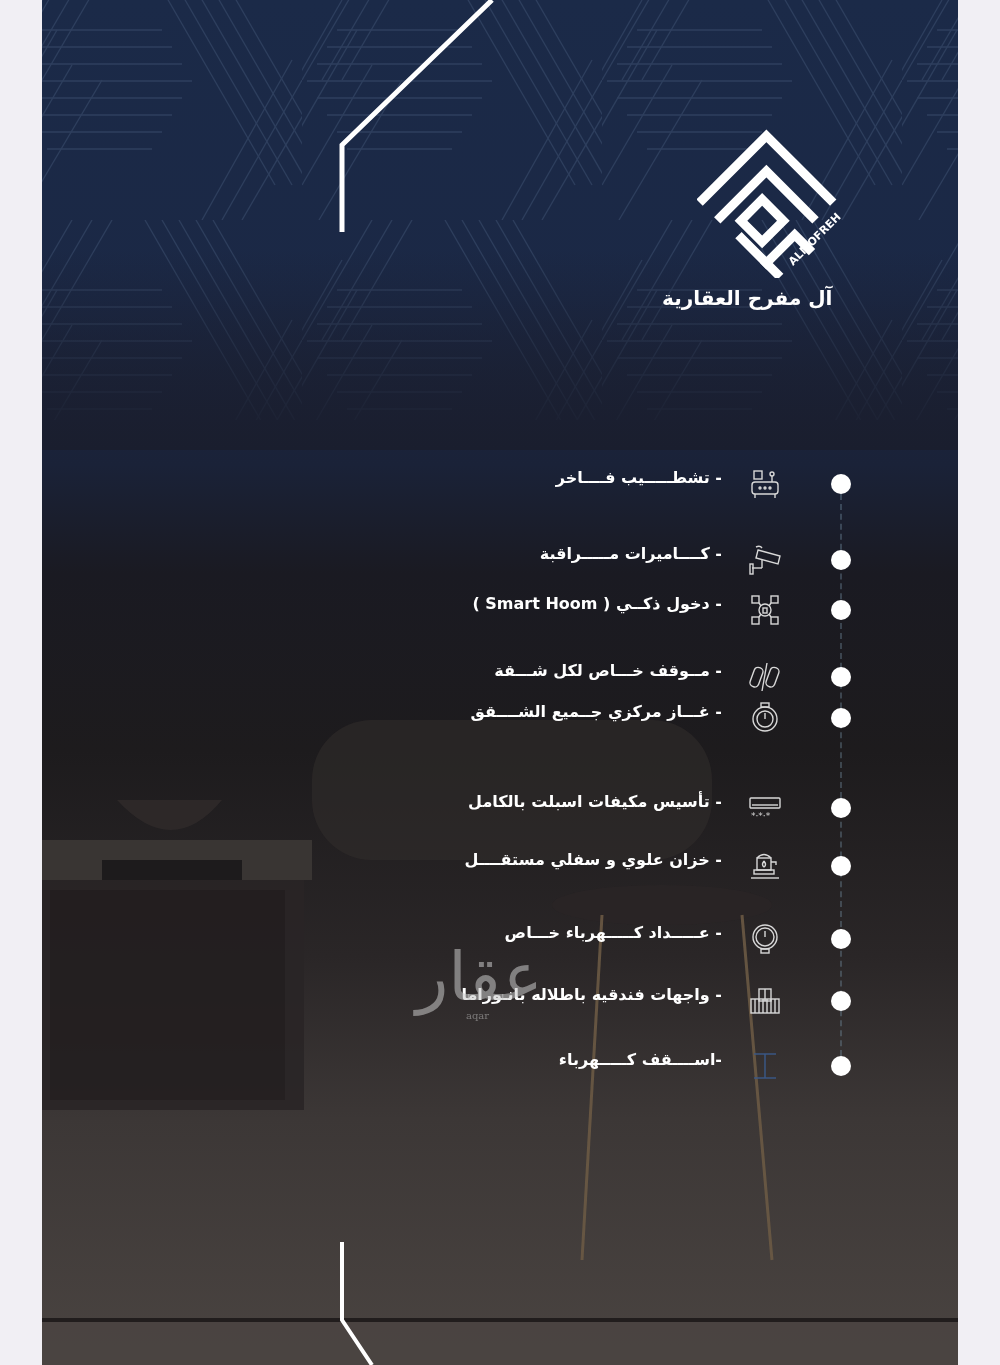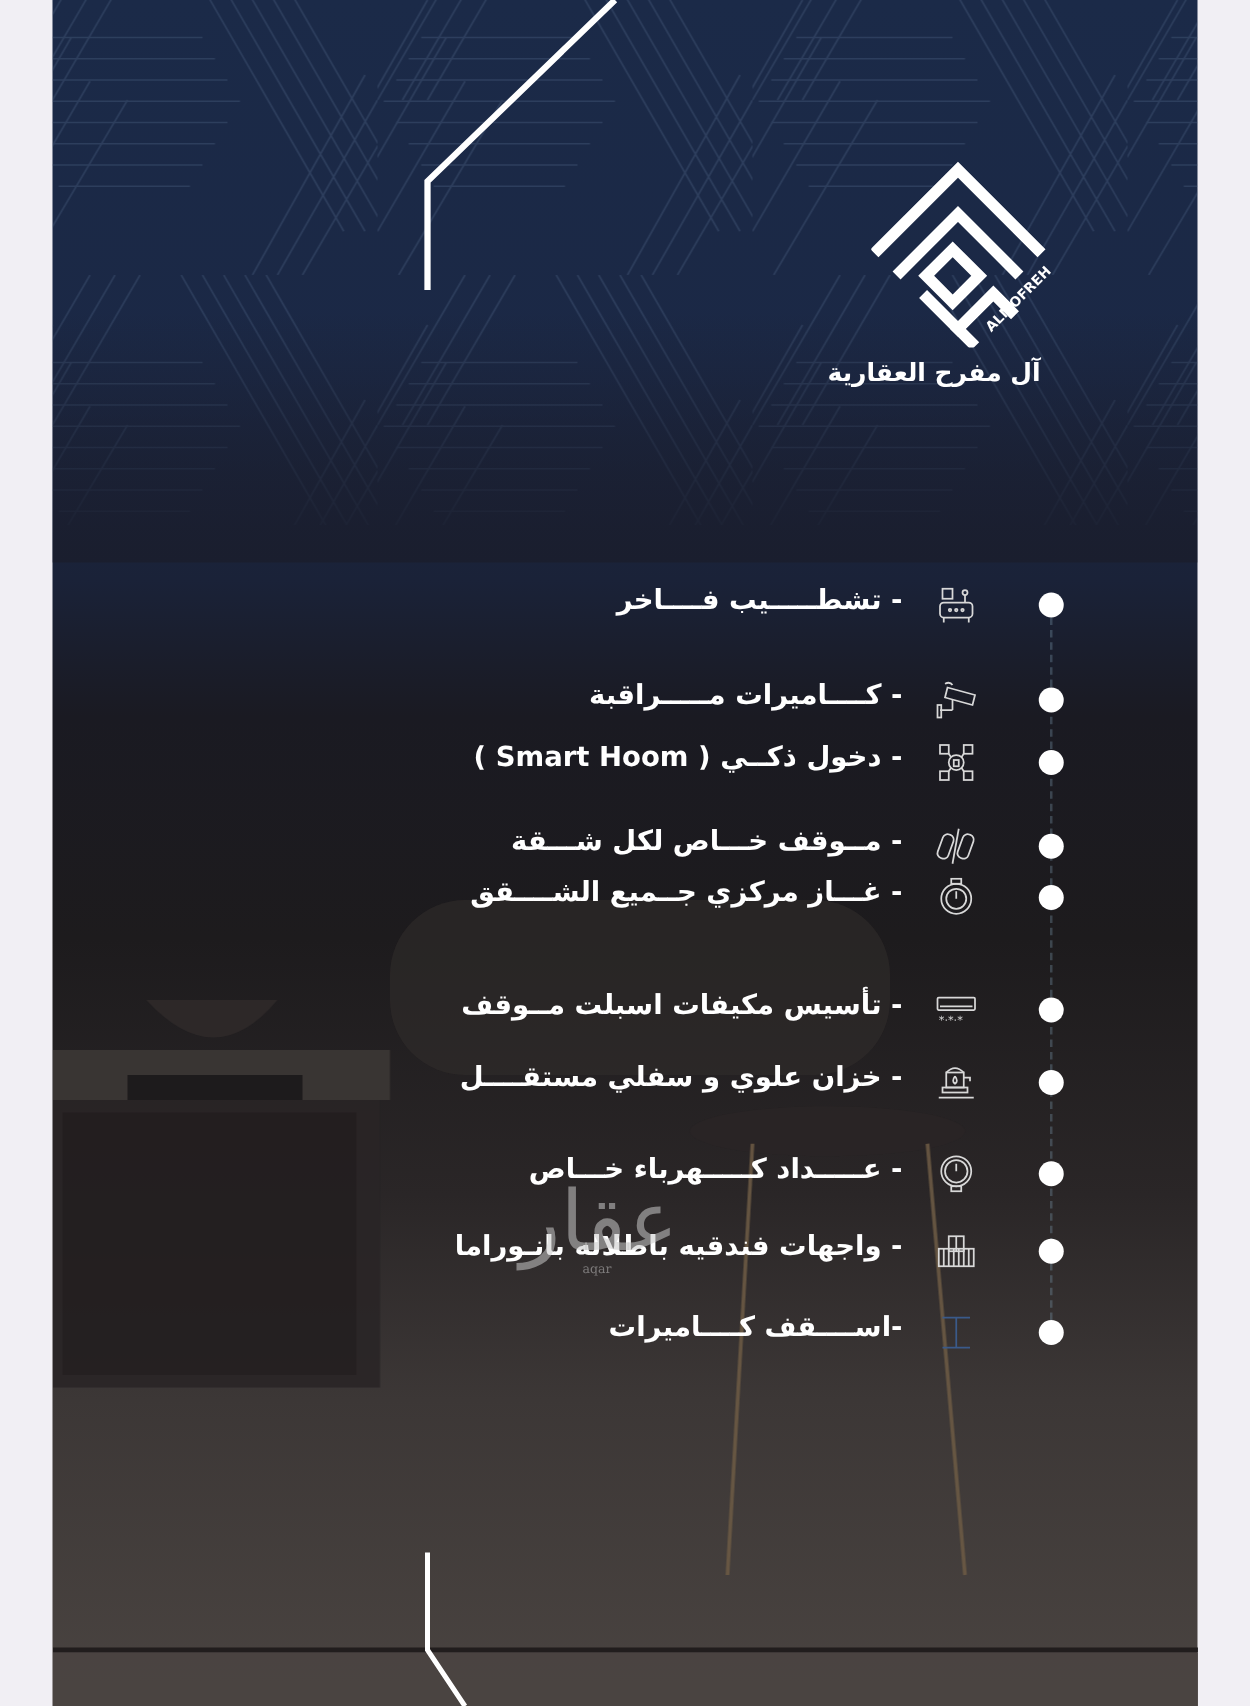--- a/index.html
+++ b/index.html
@@ -26,21 +26,21 @@
   .title { position:absolute; left:290px; top:352px; width:520px; text-align:right;
     color:#ffffff; font-size:56px; direction:rtl; letter-spacing:1px; font-family:"DejaVu Sans", sans-serif; }
 
   .connector { position:absolute; left:798px; top:494px; width:0; height:572px;
     border-left:2px dashed rgba(120,150,170,0.35); }
 
   .feature { position:absolute; left:0; width:916px; height:40px; }
   .bullet { position:absolute; left:789px; width:20px; height:20px; border-radius:50%; background:#ffffff; top:10px; }
   .ficon { position:absolute; left:706px; top:4px; width:34px; height:32px; }
   .ficon svg { width:34px; height:32px; }
-  .ftext { position:absolute; right:236px; top:4px; color:#ffffff; font-size:22px; font-weight:bold;
+  .ftext { position:absolute; right:236px; top:4px; color:#ffffff; font-size:16px; font-weight:bold;
     direction:rtl; white-space:nowrap; text-align:right; }
 
   .watermark { position:absolute; left:353px; top:938px; color:rgba(200,200,200,0.55);
     font-size:67px; direction:rtl; font-family:"DejaVu Sans", sans-serif;margin-left:21px; }
   .watermark-sub { position:absolute; left:424px; top:1010px; color:rgba(200,200,200,0.5);
     font-size:10px; font-family:"DejaVu Serif", serif; }
 </style>
 </head>
 <body>
 
@@ -196,21 +196,21 @@
 
   <div class="feature" style="top:788px">
     <div class="bullet"></div>
     <div class="ficon">
       <svg viewBox="0 0 34 32" fill="none" stroke="#d8d8d8" stroke-width="1.4">
           <rect x="2" y="6" width="30" height="10" rx="1"></rect>
           <line x1="4" y1="13" x2="30" y2="13"></line>
           <text x="3" y="27" fill="#d8d8d8" stroke="none" font-size="9">*·*·*</text>
         </svg>
     </div>
-    <div class="ftext">- تأسيس مكيفات اسبلت مــوقف</div>
+    <div class="ftext">- تأسيس مكيفات اسبلت بالكامل</div>
   </div>
 
   <div class="feature" style="top:919px">
     <div class="bullet"></div>
     <div class="ficon">
       <svg viewBox="0 0 34 32" fill="none" stroke="#d8d8d8" stroke-width="1.4">
           <circle cx="17" cy="14" r="12"></circle>
           <circle cx="17" cy="14" r="9"></circle>
           <line x1="17" y1="14" x2="17" y2="8"></line>
           <rect x="13" y="26" width="8" height="4"></rect>
@@ -254,18 +254,18 @@
 
   <div class="feature" style="top:1046px">
     <div class="bullet"></div>
     <div class="ficon">
       <svg viewBox="0 0 34 32" fill="none" stroke="#3a5a8a" stroke-width="1.4">
           <line x1="6" y1="4" x2="28" y2="4"></line>
           <line x1="17" y1="4" x2="17" y2="28"></line>
           <line x1="6" y1="28" x2="28" y2="28"></line>
         </svg>
     </div>
-    <div class="ftext">-اســــقف كــــاميرات</div>
+    <div class="ftext">-اســــقف كـــــهرباء</div>
   </div>
 
   <div class="watermark">عقار</div>
   <div class="watermark-sub">aqar</div>
 </div>
 
 </body></html>

